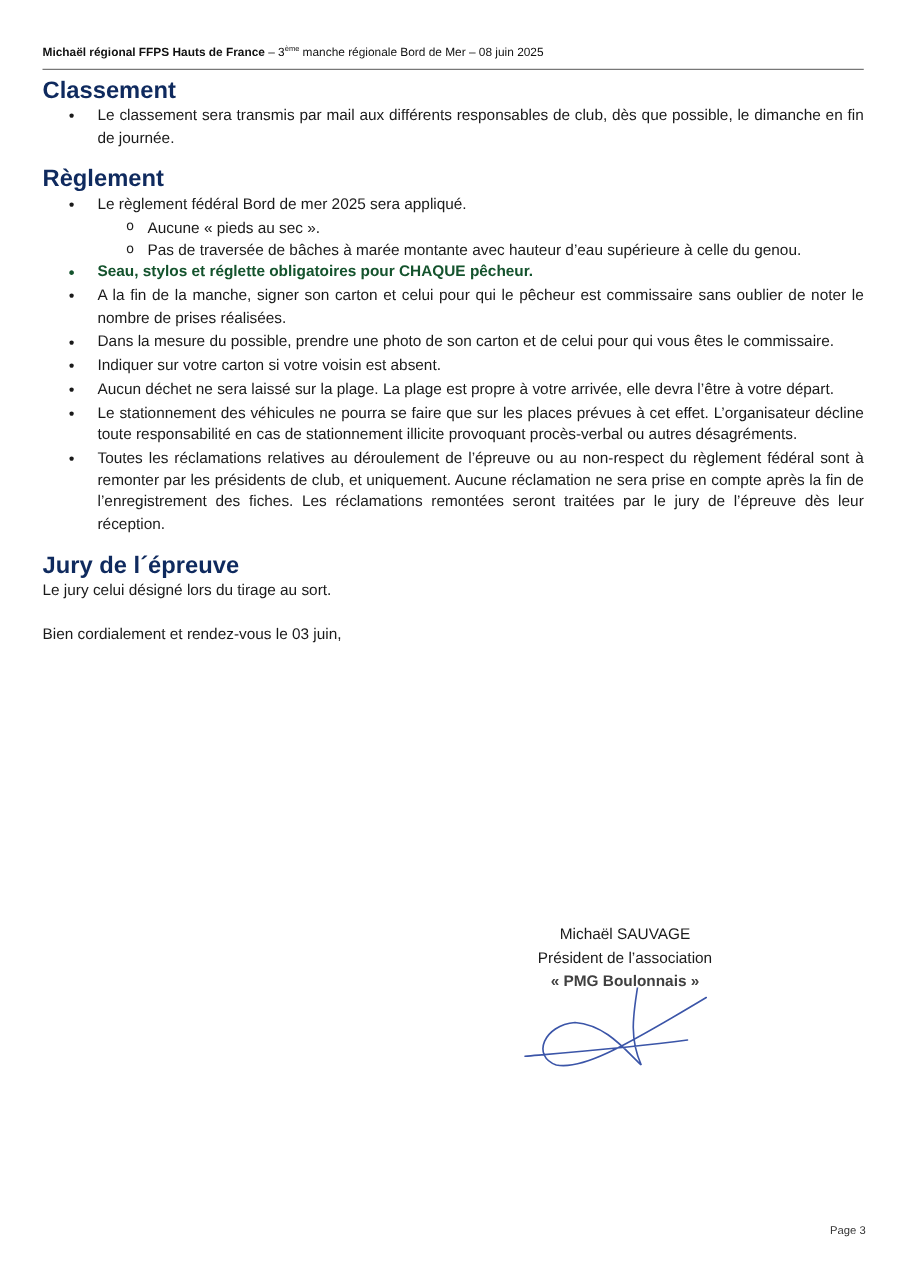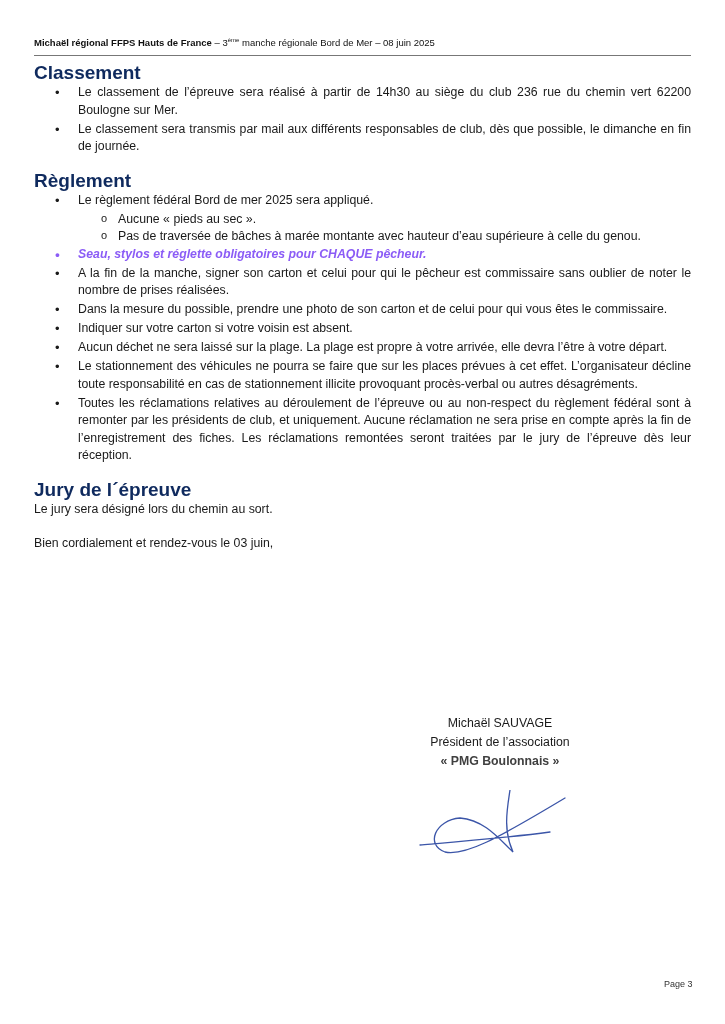--- a/index.html
+++ b/index.html
@@ -9,59 +9,58 @@
   .header b { font-weight: bold; }
   .header sup { font-size: 6px; }
   .header-rule { position: absolute; left: 34px; right: 34px; top: 55px; height: 0; border-top: 1px solid #777; }
   .content { position: absolute; left: 34px; top: 62px; width: 657px; font-size: 12.3px; line-height: 17.5px; }
   h2 { margin: 0; font-size: 19px; font-weight: bold; color: #0f2a5e; line-height: 22px; }
   ul { margin: 0; padding: 0; list-style: none; }
   li.b { position: relative; padding-left: 44px; text-align: justify; margin-bottom: 1.5px; }
   li.b::before { content: "\2022"; position: absolute; left: 21px; top: 0; font-size: 13px; }
   li.s { position: relative; padding-left: 84px; }
   li.s::before { content: "o"; position: absolute; left: 67px; top: -1px; font-size: 11px; }
-  .blue-b { color: #8b5cf6; font-weight: bold; font-style: italic; }
+  .blue-b { color: #14532d; font-weight: bold; }
   .sec { margin-top: 14px; }
   p { margin: 0; }
-  .sig { position: absolute; left: 410px; top: 714px; width: 180px; text-align: center; font-size: 12.3px; line-height: 19px; }
+  .sig { position: absolute; left: 410px; top: 738px; width: 180px; text-align: center; font-size: 12.3px; line-height: 19px; }
   .sig .assoc { color: #404040; font-weight: bold; }
   .sig-draw { position: absolute; left: 415px; top: 790px; width: 175px; height: 70px; }
   .page { position: absolute; left: 664px; top: 979px; font-size: 9px; color: #333; }
 </style>
 </head>
 <body>
 
 <div class="header">
   <b>Michaël régional FFPS Hauts de France</b><span> – 3</span><sup>ème</sup><span> manche régionale Bord de Mer – 08 juin 2025</span>
 </div>
 <div class="header-rule"></div>
 
 <div class="content">
   <h2>Classement</h2>
   <ul>
-    <li class="b">Le classement de l’épreuve sera réalisé à partir de 14h30 au siège du club 236 rue du chemin vert 62200 Boulogne sur Mer.</li>
     <li class="b">Le classement sera transmis par mail aux différents responsables de club, dès que possible, le dimanche en fin de journée.</li>
   </ul>
 
   <h2 class="sec">Règlement</h2>
   <ul>
     <li class="b">Le règlement fédéral Bord de mer 2025 sera appliqué.</li>
     <li class="s">Aucune « pieds au sec ».</li>
     <li class="s">Pas de traversée de bâches à marée montante avec hauteur d’eau supérieure à celle du genou.</li>
     <li class="b blue-b">Seau, stylos et réglette obligatoires pour CHAQUE pêcheur.</li>
     <li class="b">A la fin de la manche, signer son carton et celui pour qui le pêcheur est commissaire sans oublier de noter le nombre de prises réalisées.</li>
     <li class="b">Dans la mesure du possible, prendre une photo de son carton et de celui pour qui vous êtes le commissaire.</li>
     <li class="b">Indiquer sur votre carton si votre voisin est absent.</li>
     <li class="b">Aucun déchet ne sera laissé sur la plage. La plage est propre à votre arrivée, elle devra l’être à votre départ.</li>
     <li class="b">Le stationnement des véhicules ne pourra se faire que sur les places prévues à cet effet. L’organisateur décline toute responsabilité en cas de stationnement illicite provoquant procès-verbal ou autres désagréments.</li>
     <li class="b">Toutes les réclamations relatives au déroulement de l’épreuve ou au non-respect du règlement fédéral sont à remonter par les présidents de club, et uniquement. Aucune réclamation ne sera prise en compte après la fin de l’enregistrement des fiches. Les réclamations remontées seront traitées par le jury de l’épreuve dès leur réception.</li>
   </ul>
 
   <h2 class="sec">Jury de l´épreuve</h2>
-  <p>Le jury sera désigné lors du chemin au sort.</p>
+  <p>Le jury celui désigné lors du tirage au sort.</p>
   <p style="margin-top:17px;">Bien cordialement et rendez-vous le 03 juin,</p>
 </div>
 
 <div class="sig">
   <div>Michaël SAUVAGE</div>
   <div>Président de l’association</div>
   <div class="assoc">« PMG Boulonnais »</div>
 </div>
 
 <svg class="sig-draw" viewBox="0 0 175 70">

